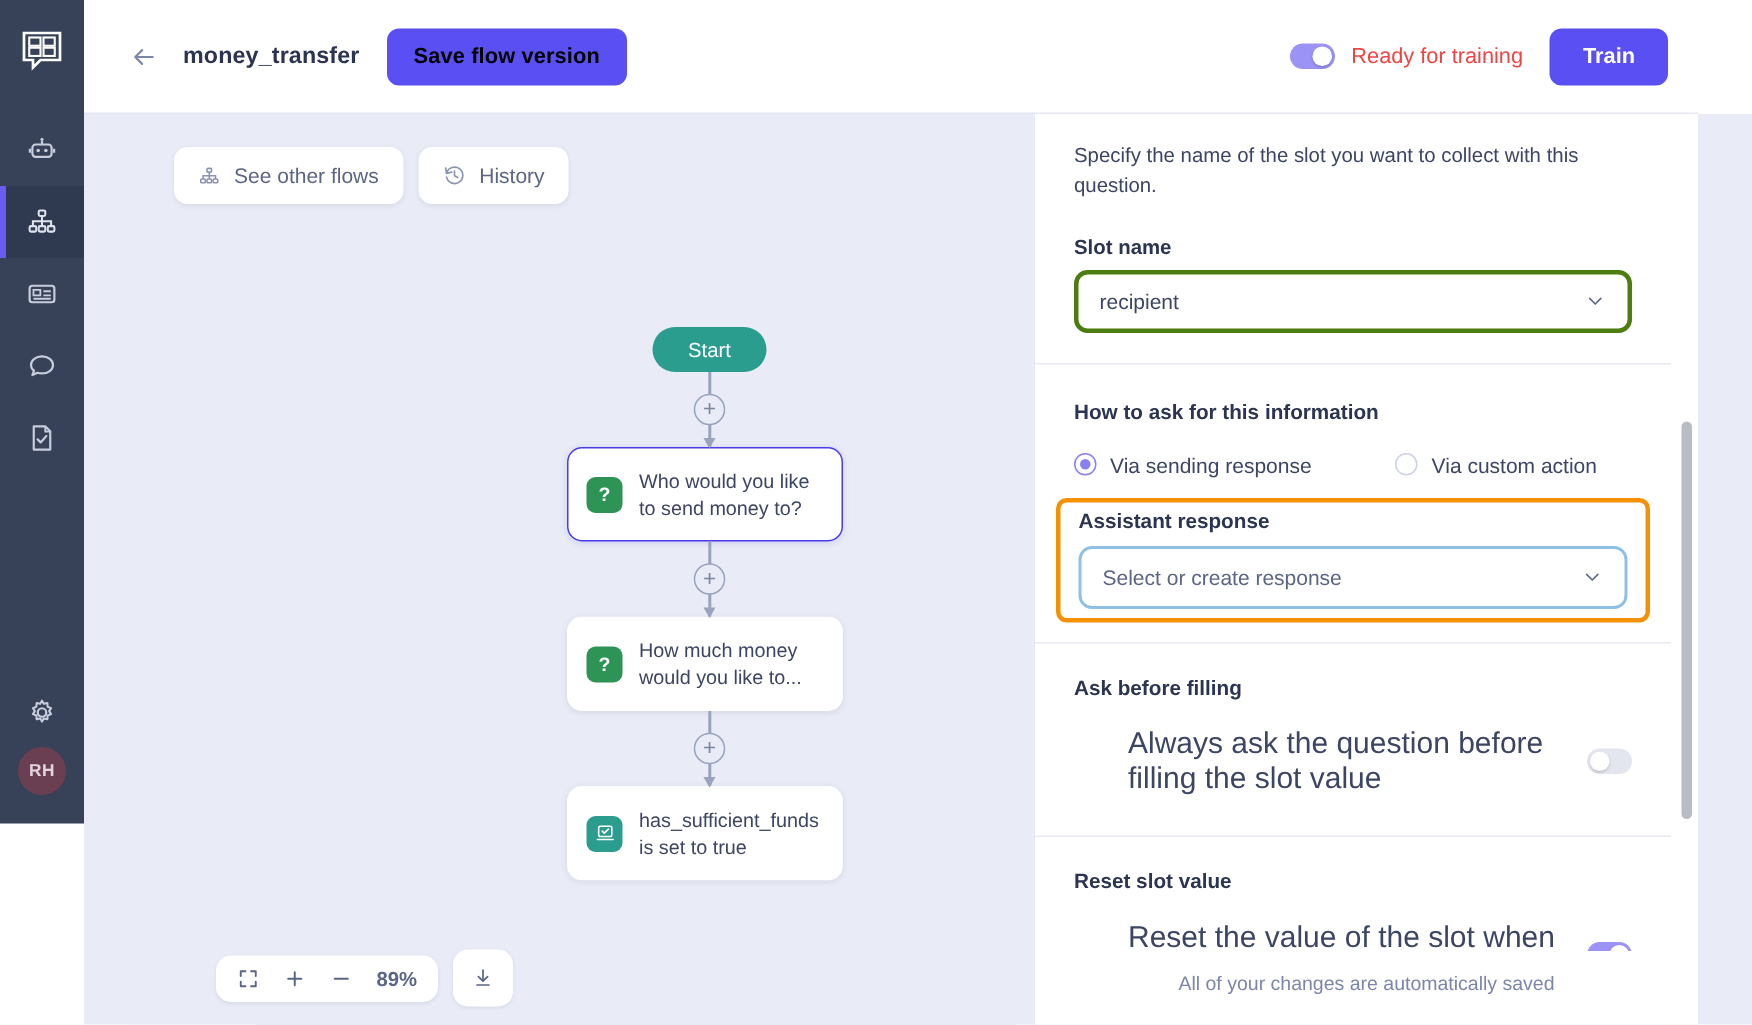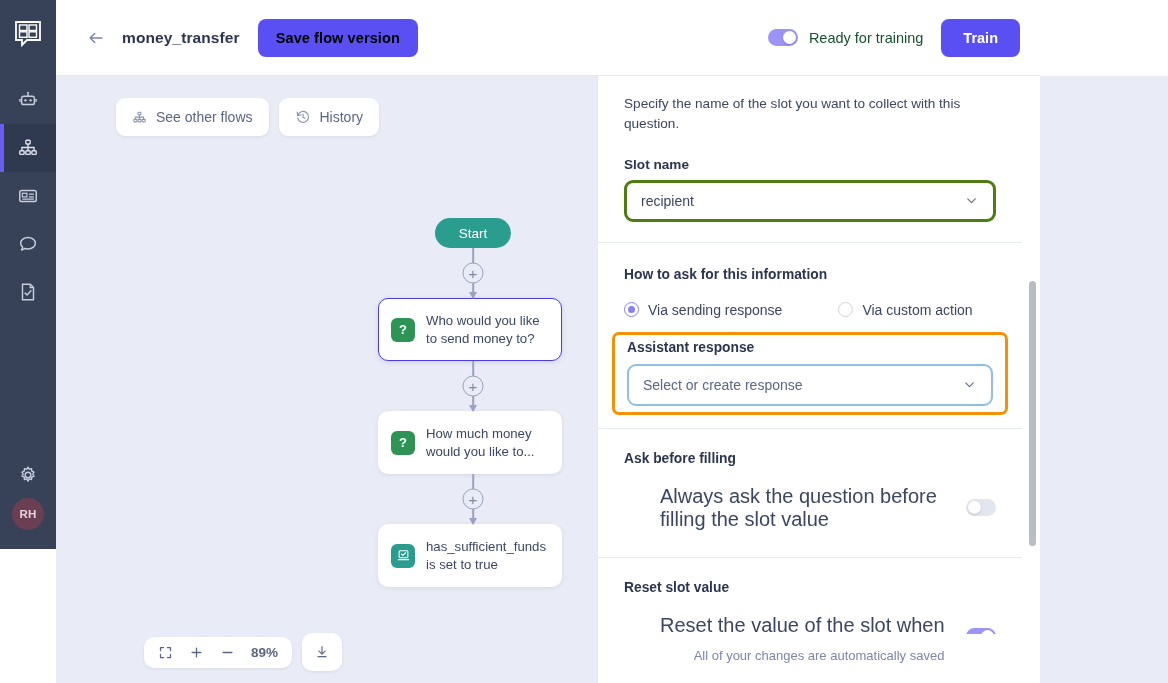--- a/index.html
+++ b/index.html
@@ -35,21 +35,21 @@
   .avatar {
     width: 32px; height: 32px; border-radius: 50%;
     background: #6b3f52; color: #e3d4dc;
     display: flex; align-items: center; justify-content: center;
     font-size: 11.5px; font-weight: bold; letter-spacing: .3px;
     margin-bottom: 19px; cursor: pointer;
   }
   .sb-ico { width: 22px; height: 22px; display:block; }
 
   
-  .main { width: 984px; height: 683px; position: relative; background: #e9ecf6; border-radius: 29px; }
+  .main { width: 1076px; height: 683px; position: relative; background: #e9ecf6; border-radius: 29px; }
 
   .topbar {
     height: 76px; background: #ffffff; display: flex; align-items: center;
     padding: 0 20px 0 28px; border-bottom: 1px solid #e4e7f2;
   }
   .back-arrow { width: 24px; height: 24px; cursor: pointer; display:flex; align-items:center; justify-content:center; }
   .flow-title {
     font-size: 15.5px; font-weight: bold; color: #2b3450;
     margin-left: 14px; margin-right: 18px; letter-spacing: .1px;
   }
@@ -65,21 +65,21 @@
     cursor: pointer; flex: none;
   }
   .toggle.on { background: #9b93f5; }
   .toggle.off { background: #e4e6ef; }
   .toggle .knob {
     position: absolute; top: 2px; width: 13px; height: 13px; border-radius: 50%;
     background: #fff; box-shadow: 0 1px 2px rgba(0,0,0,.18);
   }
   .toggle.on .knob { left: 15px; }
   .toggle.off .knob { left: 2px; }
-  .toggle-label { font-size: 14.5px; color: #14532d; white-space: nowrap; }
+  .toggle-label { font-size: 14.5px; color: #ef4444; white-space: nowrap; }
   .btn-train {
     background: #5a4ff3; color: #fff; border: none; border-radius: 8px;
     font-family: inherit; font-size: 14.5px; font-weight: bold;
     padding: 11px 22px; cursor: pointer;
   }
 
   
   .canvas {
     position: absolute; left: 0; top: 76px; width: 1112px; height: 607px;
     background: #e9ecf6; overflow: hidden;

